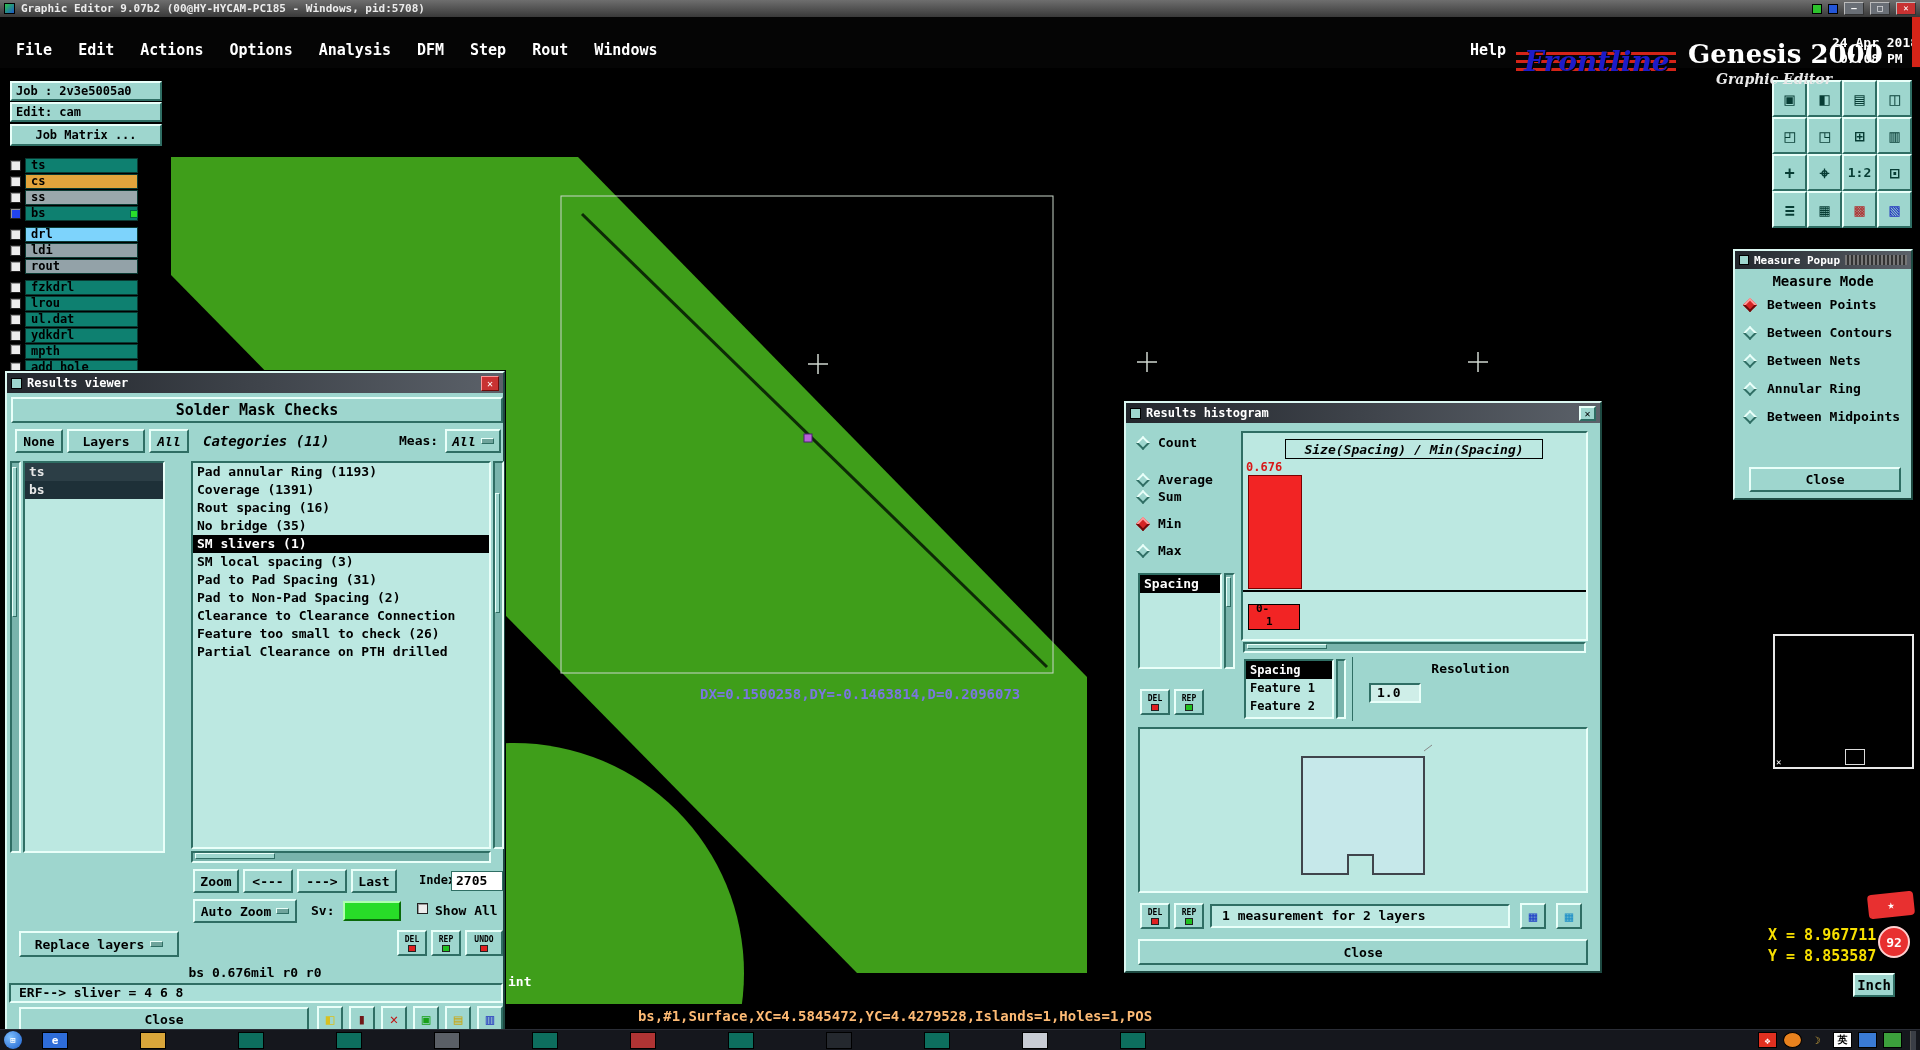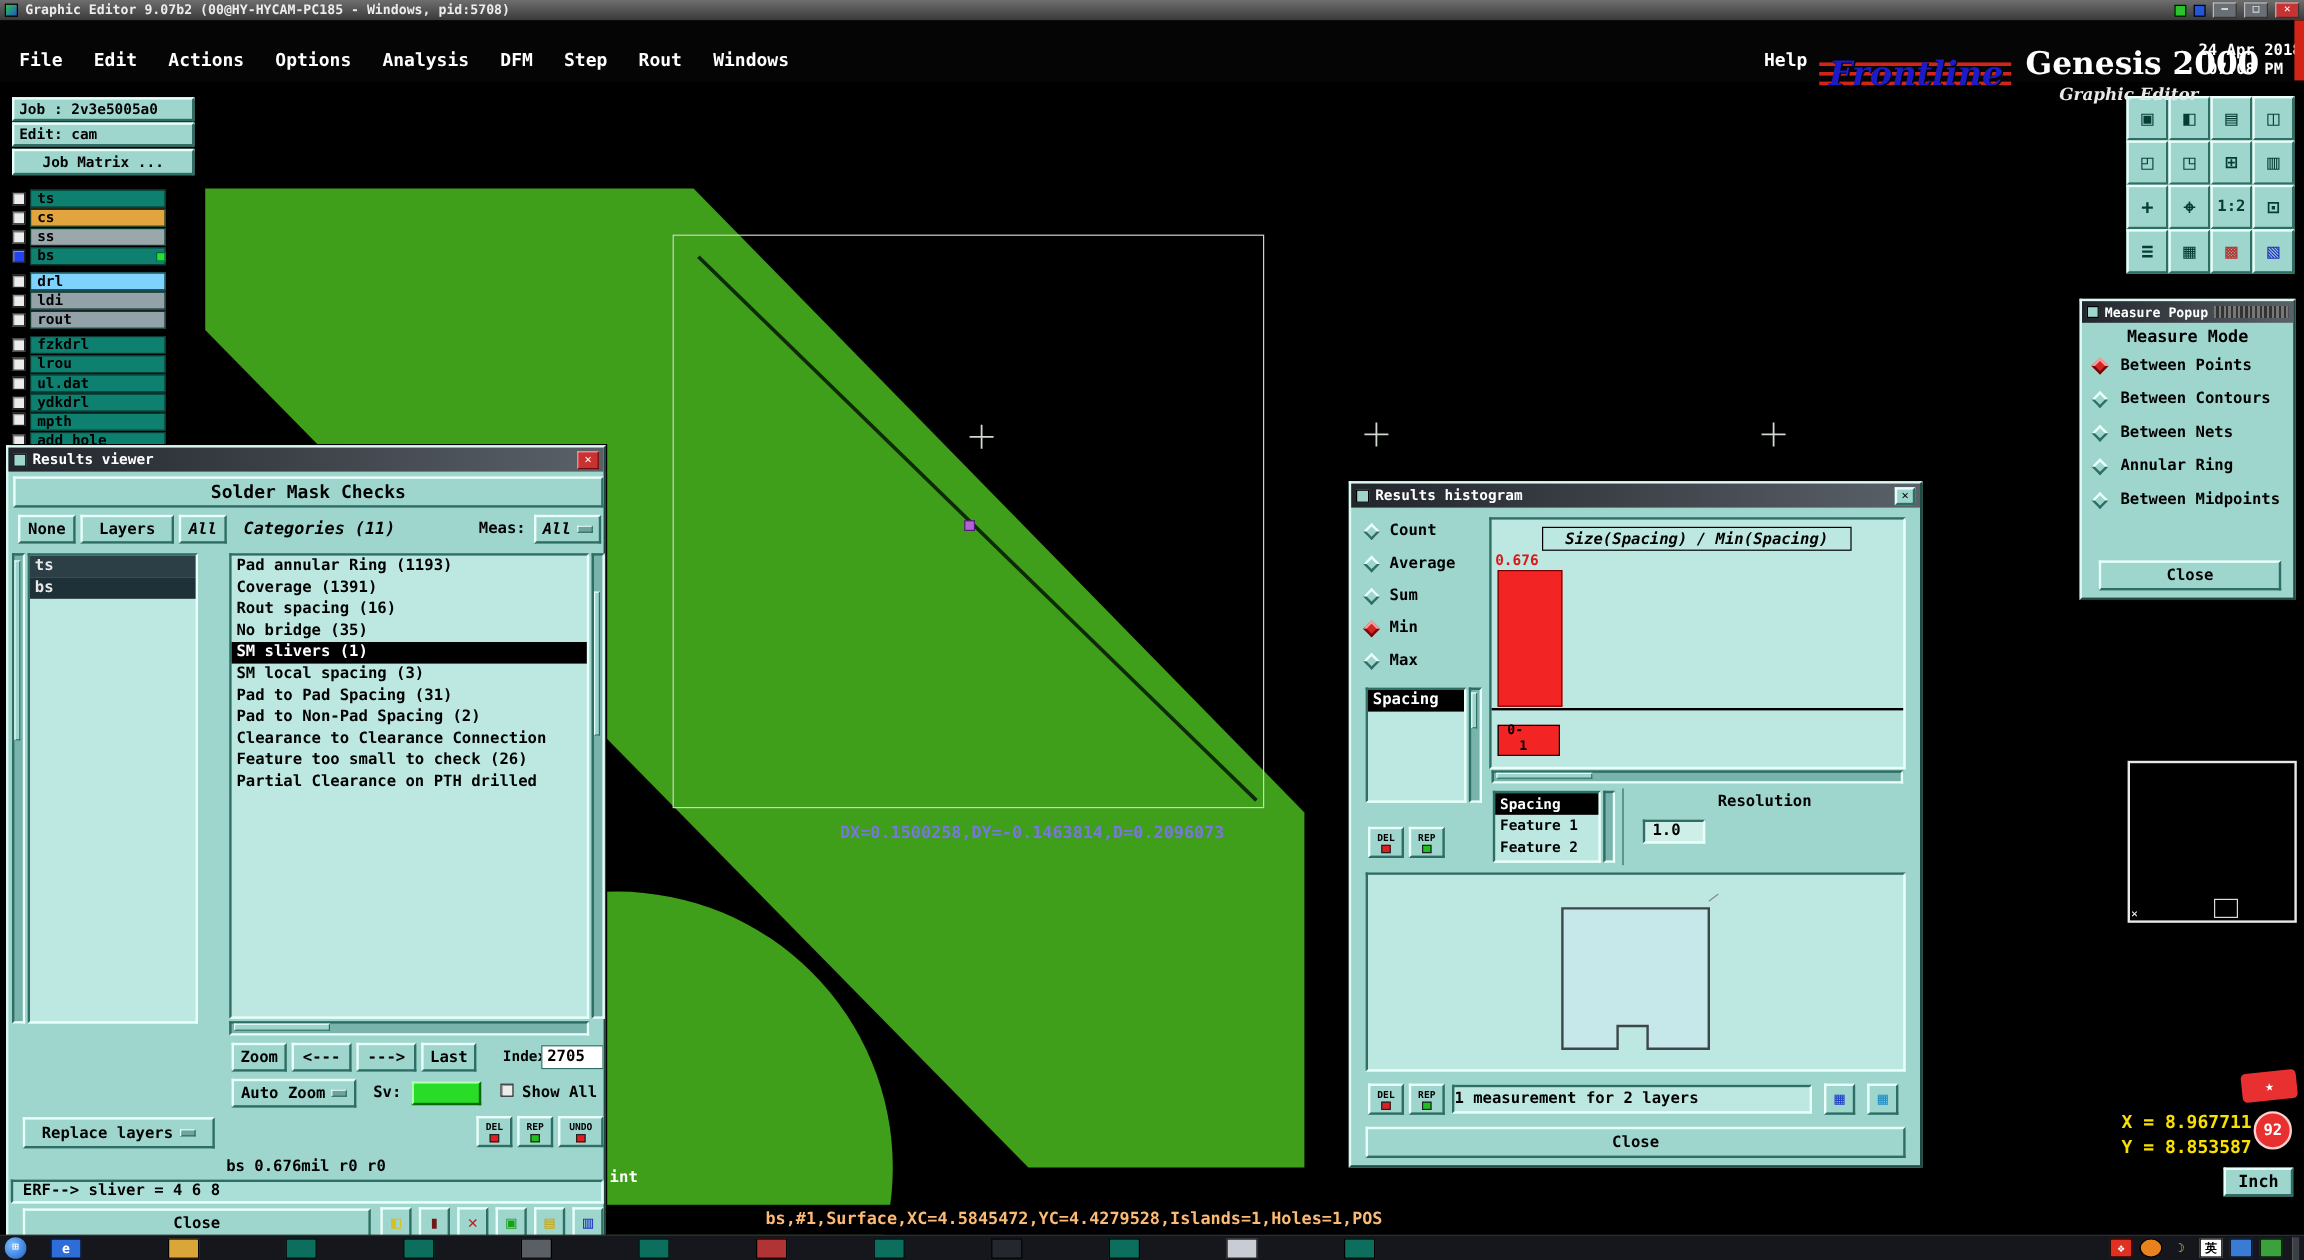--- a/index.html
+++ b/index.html
@@ -210,21 +210,21 @@
   <span class="A" style="left:1px;bottom:0;color:#fff;font-size:9px">✕</span>
 </div>
 <div class="A" style="left:1768px;top:926px;color:#f8e000;font-size:15px;z-index:2">X = 8.967711</div>
 <div class="A" style="left:1768px;top:947px;color:#f8e000;font-size:15px;z-index:2">Y = 8.853587</div>
 <div class="A" style="left:1868px;top:893px;width:46px;height:24px;background:#e83030;border-radius:4px;transform:rotate(-6deg);display:flex;align-items:center;justify-content:center;z-index:3">
   <span style="color:#fff;font-size:12px">★</span>
 </div>
 <div class="A" style="left:1878px;top:926px;width:32px;height:32px;border-radius:50%;background:#e83030;border:2px solid #ffd0d0;display:flex;align-items:center;justify-content:center;z-index:3">
   <span style="color:#fff;font-size:13px">92</span>
 </div>
-<div class="btn raised A" style="left:1853px;top:973px;width:58px;height:24px;font-size:14px;z-index:2">Inch</div>
+<div class="btn raised A" style="left:1853px;top:973px;width:42px;height:24px;font-size:14px;z-index:2">Inch</div>
 
 <div class="A dlg" style="left:1733px;top:249px;width:180px;height:251px;z-index:6">
   <div class="tbar" style="height:18px">
     <span class="ico-sq" style="width:10px;height:10px;background:#9ed6ce"></span>
     <span style="font-size:11px">Measure Popup</span>
     <span style="flex:1;height:10px;background:repeating-linear-gradient(90deg,#777 0 2px,#333 2px 4px)"></span>
   </div>
   <div class="A" style="left:0;top:22px;width:176px;text-align:center;font-size:14px">Measure Mode</div>
   <div class="A" style="left:10px;top:46px;display:flex;align-items:center;gap:12px">
     <span class="dia on"></span>
@@ -254,21 +254,21 @@
     <span class="ico-sq" style="width:11px;height:11px;background:#9ed6ce"></span>
     <span>Results histogram</span>
     <span style="flex:1"></span>
     <span class="btn raised" style="width:17px;height:15px;font-size:10px">✕</span>
   </div>
 
   <div class="A" style="left:12px;top:32px;display:flex;align-items:center;gap:10px">
     <span class="dia"></span>
       <span style="font-size:13px">Count</span>
   </div>
-  <div class="A" style="left:12px;top:59px;display:flex;align-items:center;gap:10px">
+  <div class="A" style="left:12px;top:69px;display:flex;align-items:center;gap:10px">
     <span class="dia"></span>
       <span style="font-size:13px">Average</span>
   </div>
   <div class="A" style="left:12px;top:86px;display:flex;align-items:center;gap:10px">
     <span class="dia"></span>
       <span style="font-size:13px">Sum</span>
   </div>
   <div class="A" style="left:12px;top:113px;display:flex;align-items:center;gap:10px">
     <span class="dia on"></span>
       <span style="font-size:13px">Min</span>
@@ -325,21 +325,21 @@
   </div>
 
   <div class="btn raised mini A" style="left:14px;top:500px">
     <span>DEL</span>
       <span class="dot" style="background:#e02020"></span>
   </div>
   <div class="btn raised mini A" style="left:48px;top:500px">
     <span>REP</span>
       <span class="dot" style="background:#20c020"></span>
   </div>
-  <div class="A sunken" style="left:84px;top:501px;width:300px;height:24px;font-size:13px;line-height:20px;padding-left:0">1 measurement for 2 layers</div>
+  <div class="A sunken" style="left:84px;top:501px;width:300px;height:24px;font-size:13px;line-height:20px;padding-left:10px">1 measurement for 2 layers</div>
   <div class="btn raised A" style="left:394px;top:500px;width:26px;height:26px">
     <span style="color:#2040c8;font-size:14px">▦</span>
   </div>
   <div class="btn raised A" style="left:430px;top:500px;width:26px;height:26px">
     <span style="color:#2090c8;font-size:14px">▦</span>
   </div>
   <div class="btn raised A" style="left:12px;top:536px;width:450px;height:26px">Close</div>
 </div>
 
 <div class="A dlg" style="left:5px;top:371px;width:500px;height:661px;z-index:7">

